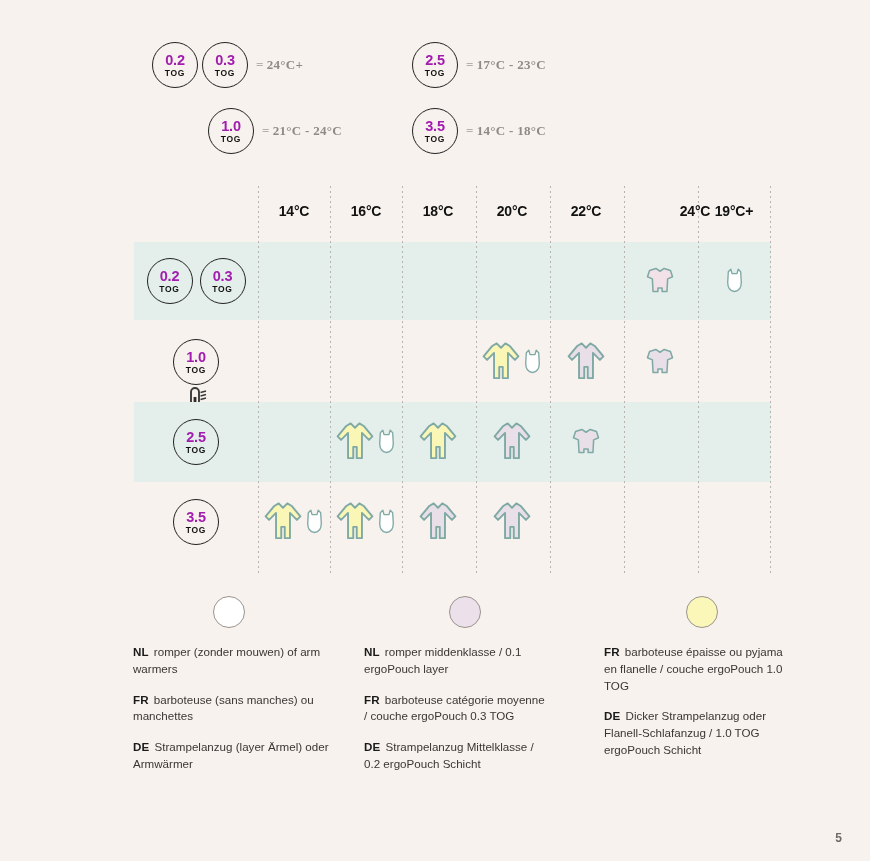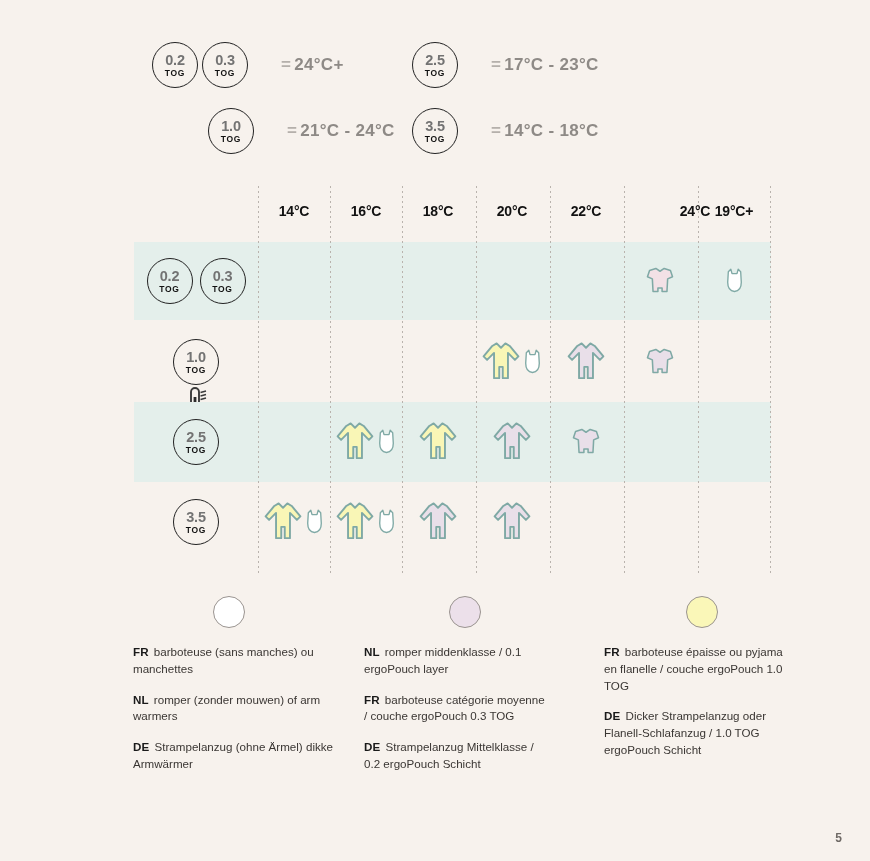--- a/index.html
+++ b/index.html
@@ -11,32 +11,32 @@
     color: #2b2b2b;
     position: relative;
     overflow: hidden;
   }
 
   
   #tog-key { position:absolute; left:0; top:0; width:870px; height:170px; }
   .key-group { position:absolute; display:flex; align-items:center; }
   .key-badges { display:flex; gap:4px; }
   .key-eq {
-    font-size:17px; color:#8e8a86; letter-spacing:.3px;
-    margin-left:33px; white-space:nowrap; font-weight:600;
+    font-size:13px; color:#8e8a86; letter-spacing:.3px;
+    margin-left:8px; white-space:nowrap; font-weight:600;font-family:Liberation Serif, serif;
   }
   .key-eq .eqs { color:#b5b0ab; margin-right:3px; }
 
   .tog-badge {
     width:46px; height:46px; border-radius:50%;
     border:1.6px solid #222; background:transparent;
     display:flex; flex-direction:column; align-items:center; justify-content:center;
     line-height:1;
   }
-  .tog-badge .num { font-size:14.5px; font-weight:900; letter-spacing:-0.2px; color:#737373; }
+  .tog-badge .num { font-size:14.5px; font-weight:900; letter-spacing:-0.2px; color:#a21caf; }
   .tog-badge .lbl { font-size:8.5px; font-weight:900; letter-spacing:.7px; color:#111; margin-top:1.5px; }
 
   
   #table-wrap { position:absolute; left:0; top:186px; width:870px; height:390px; }
 
   .row-band { position:absolute; left:134px; width:637px; background:#e4efeb; }
 
   .vline { position:absolute; top:0; bottom:0; width:1px;
     background-image: linear-gradient(to bottom, #b9b3ad 0 2px, transparent 2px 5px);
     background-size:1px 5px; background-repeat:repeat-y; }
@@ -259,23 +259,23 @@
       </svg>
     </div>
     <div class="cell" style="left: 550px; width: 72px; top: 300px; height: 72px;"></div>
     <div class="cell" style="left: 624px; width: 72px; top: 300px; height: 72px;"></div>
     <div class="cell" style="left: 698px; width: 72px; top: 300px; height: 72px;"></div>
   </div>
 
 <div id="legend">
     <div class="legend-col" style="left: 133px; width: 200px;">
       <div class="legend-dot" style="background: rgb(255, 255, 255); margin-left: 80px; margin-right: auto;"></div>
+      <div class="legend-block"><span class="lang">NL</span><span>romper (zonder mouwen) of arm warmers</span></div>
       <div class="legend-block"><span class="lang">FR</span><span>barboteuse (sans manches) ou manchettes</span></div>
-      <div class="legend-block"><span class="lang">NL</span><span>romper (zonder mouwen) of arm warmers</span></div>
-      <div class="legend-block"><span class="lang">DE</span><span>Strampelanzug (ohne Ärmel) dikke Armwärmer</span></div>
+      <div class="legend-block"><span class="lang">DE</span><span>Strampelanzug (layer Ärmel) oder Armwärmer</span></div>
     </div>
     <div class="legend-col" style="left: 364px; width: 185px;">
       <div class="legend-dot" style="background: rgb(236, 224, 234); margin-left: 85px; margin-right: auto;"></div>
       <div class="legend-block"><span class="lang">NL</span><span>romper middenklasse / 0.1 ergoPouch layer</span></div>
       <div class="legend-block"><span class="lang">FR</span><span>barboteuse catégorie moyenne / couche ergoPouch 0.3 TOG</span></div>
       <div class="legend-block"><span class="lang">DE</span><span>Strampelanzug Mittelklasse / 0.2 ergoPouch Schicht</span></div>
     </div>
     <div class="legend-col" style="left: 604px; width: 185px;">
       <div class="legend-dot" style="background: rgb(250, 247, 184); margin-left: 82px; margin-right: auto;"></div>
       <div class="legend-block"><span class="lang">FR</span><span>barboteuse épaisse ou pyjama en flanelle / couche ergoPouch 1.0 TOG</span></div>

